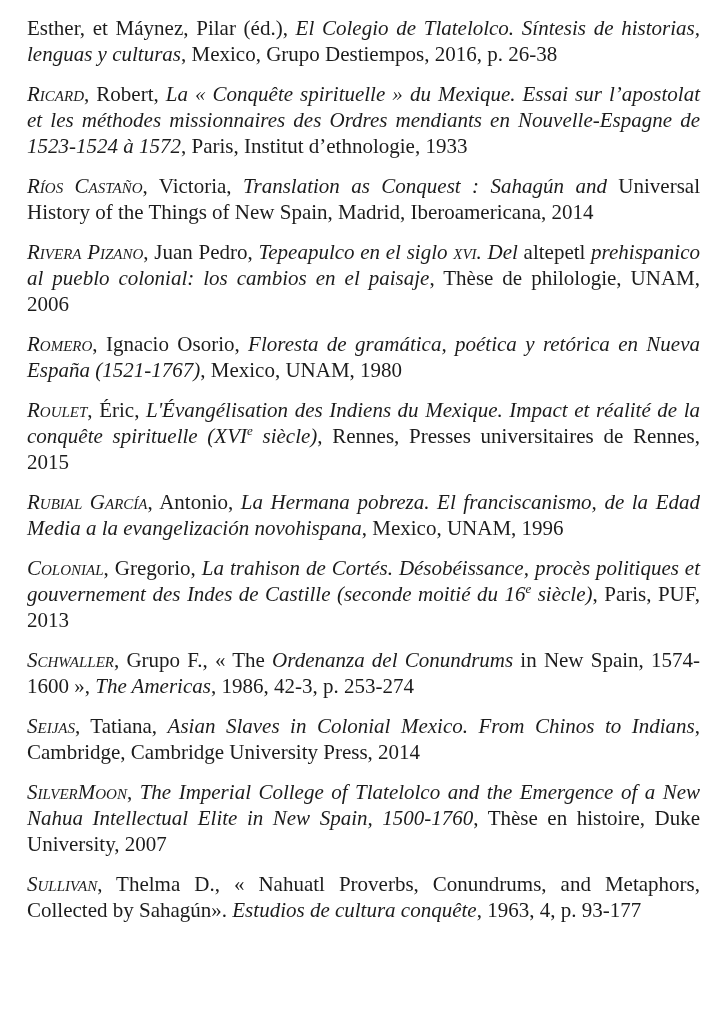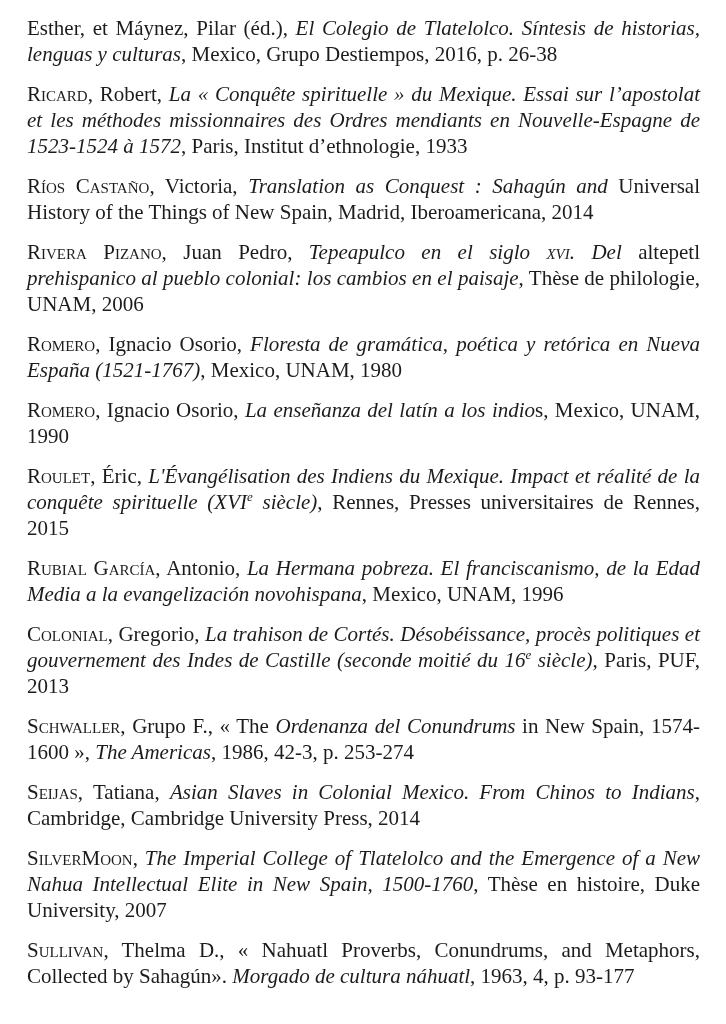--- a/index.html
+++ b/index.html
@@ -23,41 +23,40 @@
     font-size: 21px;
     line-height: 26px;
     text-align: justify;
   }
   p.entry {
     margin: 0 0 14px 0;
     padding: 0;
   }
   .seg-roman { font-style: normal; }
   .seg-italic { font-style: italic; }
-  .seg-smallcaps { font-variant: small-caps; }
+  .seg-smallcaps { font-variant: small-caps; font-style: italic; }
   .seg-italic-smallcaps { font-style: italic; font-variant: small-caps; }
   sup.seg-italic-sup {
     font-style: italic;
     font-size: 0.62em;
     line-height: 0;
     vertical-align: super;
   }
 </style>
 </head>
 <body>
 
 <div class="page">
   <div id="bibliography-list">
       <p class="entry"><span class="seg-roman">Esther, et Máynez, Pilar (éd.), </span><span class="seg-italic">El Colegio de Tlatelolco. Síntesis de historias, lenguas y culturas</span><span class="seg-roman">, Mexico, Grupo Destiempos, 2016, p. 26-38</span></p>
       <p class="entry"><span class="seg-smallcaps">Ricard</span><span class="seg-roman">, Robert, </span><span class="seg-italic">La « Conquête spirituelle » du Mexique. Essai sur l’apostolat et les méthodes missionnaires des Ordres mendiants en Nouvelle-Espagne de 1523-1524 à 1572</span><span class="seg-roman">, Paris, Institut d’ethnologie, 1933</span></p>
       <p class="entry"><span class="seg-smallcaps">Ríos Castaño</span><span class="seg-roman">, Victoria, </span><span class="seg-italic">Translation as Conquest : Sahagún and</span><span class="seg-roman"> Universal History of the Things of New Spain, Madrid, Iberoamericana, 2014</span></p>
       <p class="entry"><span class="seg-smallcaps">Rivera Pizano</span><span class="seg-roman">, Juan Pedro, </span><span class="seg-italic">Tepeapulco en el siglo </span><span class="seg-italic-smallcaps">xvi</span><span class="seg-italic">. Del</span><span class="seg-roman"> altepetl </span><span class="seg-italic">prehispanico al pueblo colonial: los cambios en el paisaje</span><span class="seg-roman">, Thèse de philologie, UNAM, 2006</span></p>
       <p class="entry"><span class="seg-smallcaps">Romero</span><span class="seg-roman">, Ignacio Osorio, </span><span class="seg-italic">Floresta de gramática, poética y retórica en Nueva España (1521-1767)</span><span class="seg-roman">, Mexico, UNAM, 1980</span></p>
-      <p class="entry"><span class="seg-smallcaps">Romero</span><span class="seg-roman">, Ignacio Osorio, </span><span class="seg-italic">La enseñanza del latín a los indio</span><span class="seg-roman">s, Mexico, UNAM, 1990</span></p>
       <p class="entry"><span class="seg-smallcaps">Roulet</span><span class="seg-roman">, Éric, </span><span class="seg-italic">L'Évangélisation des Indiens du Mexique. Impact et réalité de la conquête spirituelle (XVI</span><sup class="seg-italic-sup">e</sup><span class="seg-italic"> siècle)</span><span class="seg-roman">, Rennes, Presses universitaires de Rennes, 2015</span></p>
       <p class="entry"><span class="seg-smallcaps">Rubial García</span><span class="seg-roman">, Antonio, </span><span class="seg-italic">La Hermana pobreza. El franciscanismo, de la Edad Media a la evangelización novohispana</span><span class="seg-roman">, Mexico, UNAM, 1996</span></p>
       <p class="entry"><span class="seg-smallcaps">Colonial</span><span class="seg-roman">, Gregorio, </span><span class="seg-italic">La trahison de Cortés. Désobéissance, procès politiques et gouvernement des Indes de Castille (seconde moitié du 16</span><sup class="seg-italic-sup">e</sup><span class="seg-italic"> siècle)</span><span class="seg-roman">, Paris, PUF, 2013</span></p>
       <p class="entry"><span class="seg-smallcaps">Schwaller</span><span class="seg-roman">, Grupo F., « The </span><span class="seg-italic">Ordenanza del Conundrums</span><span class="seg-roman"> in New Spain, 1574-1600 », </span><span class="seg-italic">The Americas</span><span class="seg-roman">, 1986, 42-3, p. 253-274</span></p>
       <p class="entry"><span class="seg-smallcaps">Seijas</span><span class="seg-roman">, Tatiana, </span><span class="seg-italic">Asian Slaves in Colonial Mexico. From Chinos to Indians</span><span class="seg-roman">, Cambridge, Cambridge University Press, 2014</span></p>
       <p class="entry"><span class="seg-smallcaps">SilverMoon</span><span class="seg-roman">, </span><span class="seg-italic">The Imperial College of Tlatelolco and the Emergence of a New Nahua Intellectual Elite in New Spain, 1500-1760</span><span class="seg-roman">, Thèse en histoire, Duke University, 2007</span></p>
-      <p class="entry"><span class="seg-smallcaps">Sullivan</span><span class="seg-roman">, Thelma D., « Nahuatl Proverbs, Conundrums, and Metaphors, Collected by Sahagún». </span><span class="seg-italic">Morgado de cultura náhuatl</span><span class="seg-roman">, 1963, 4, p. 93-177</span></p>
+      <p class="entry"><span class="seg-smallcaps">Sullivan</span><span class="seg-roman">, Thelma D., « Nahuatl Proverbs, Conundrums, and Metaphors, Collected by Sahagún». </span><span class="seg-italic">Estudios de cultura conquête</span><span class="seg-roman">, 1963, 4, p. 93-177</span></p>
     </div>
 </div>
 
 </body></html>

